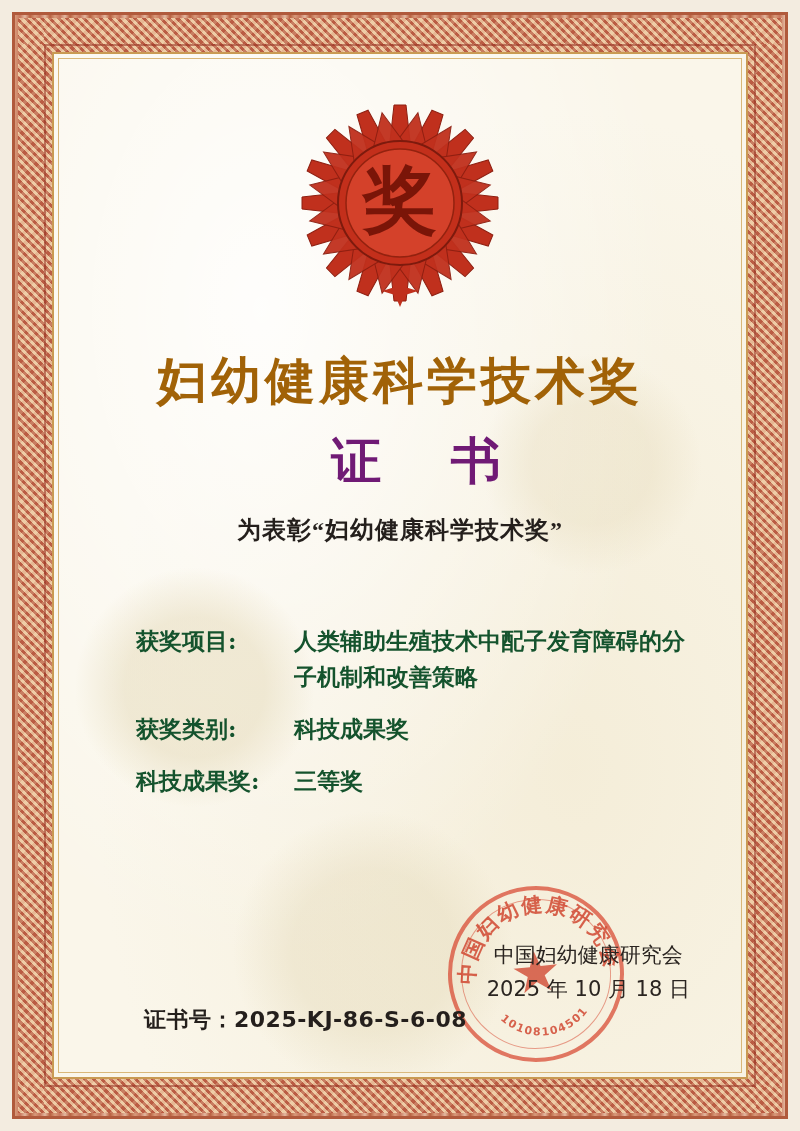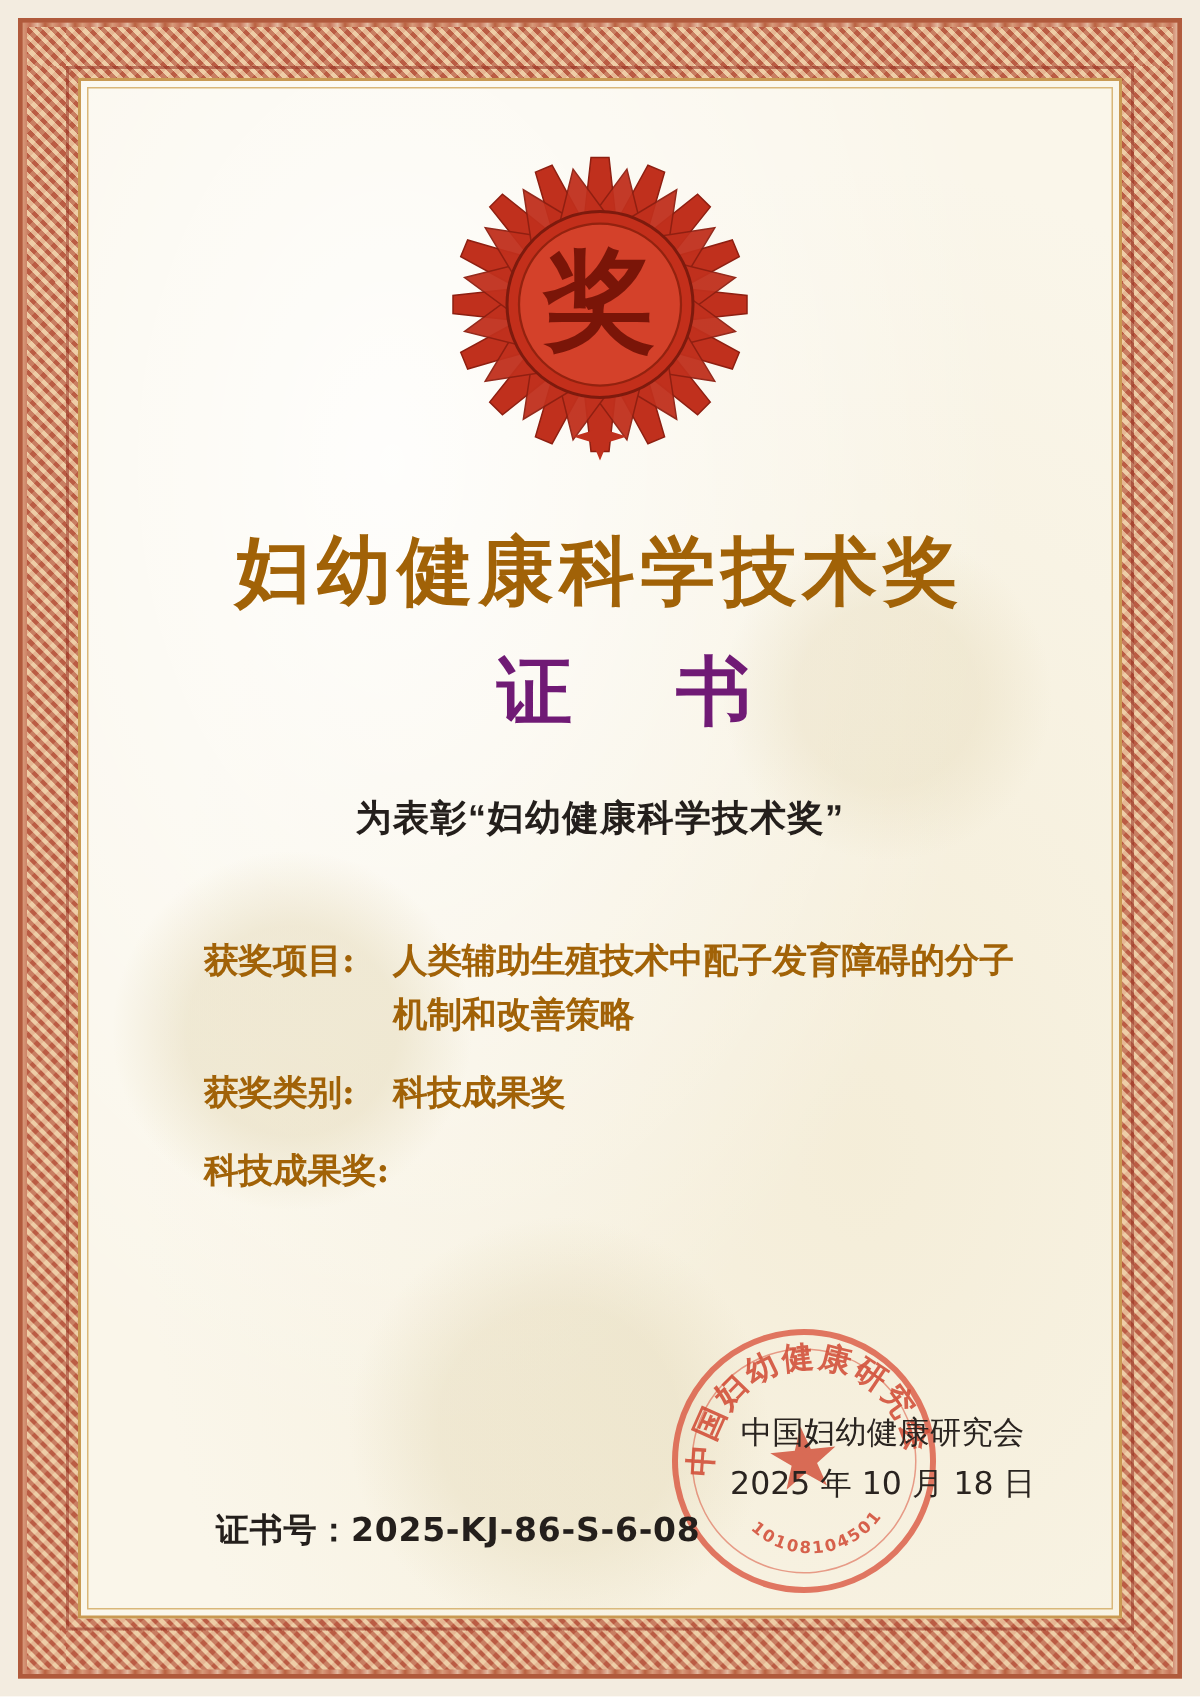--- a/index.html
+++ b/index.html
@@ -140,57 +140,58 @@
     font-weight: bold;
     font-size: 50px;
     letter-spacing: 26px;
     text-indent: 26px;
     color: #701a75;
     margin-left: 32px;
   }
 
   .preamble {
     position: absolute;
-    top: 466px;
+    top: 450px;
     left: 36px; right: 36px;
     text-align: center;
-    font-family: Liberation Sans, sans-serif;
+    font-family: Liberation Serif, serif;
     font-weight: bold;
     font-size: 24px;
     line-height: 44px;
     color: #241f1c;
     letter-spacing: 1px;
   }
 
   .fields {
     position: absolute;
     top: 565px;
     left: 78px;
     right: 50px;
   }
   .field-row {
     display: flex;
     align-items: flex-start;
     margin-bottom: 16px;
     font-family: "DejaVu Serif", serif;
     font-weight: bold;
-    color: #a16207;
+    color: #14532d;
   }
   .field-label {
     flex: 0 0 auto;
     width: 126px;
     font-size: 23px;
     line-height: 36px;
     letter-spacing: 0px;
     white-space: nowrap;
   }
   .field-value {
     flex: 1 1 auto;
     font-size: 23px;
     line-height: 36px;
+    margin-left: 32px;
   }
   .field-value.big {
     font-size: 25px;
   }
   .field-colon {
     padding-right: 6px;
   }
 
   
   .sign-block {
@@ -346,20 +347,21 @@
         <div class="field-label">
           <span>获奖类别</span><span class="field-colon">:</span>
         </div>
         <div class="field-value">科技成果奖</div>
       </div>
 
       <div class="field-row">
         <div class="field-label">
           <span>科技成果奖</span><span class="field-colon">:</span>
         </div>
+        <div class="field-value">三等奖</div>
       </div>
 
 
     </div>
 
     <div class="seal">
       <div class="seal-inner-ring"></div>
       <svg class="seal-arc" viewBox="0 0 176 176">
         <defs>
           <path id="arcTop" d="M 22,88 A 66,66 0 0 1 154,88"></path>

